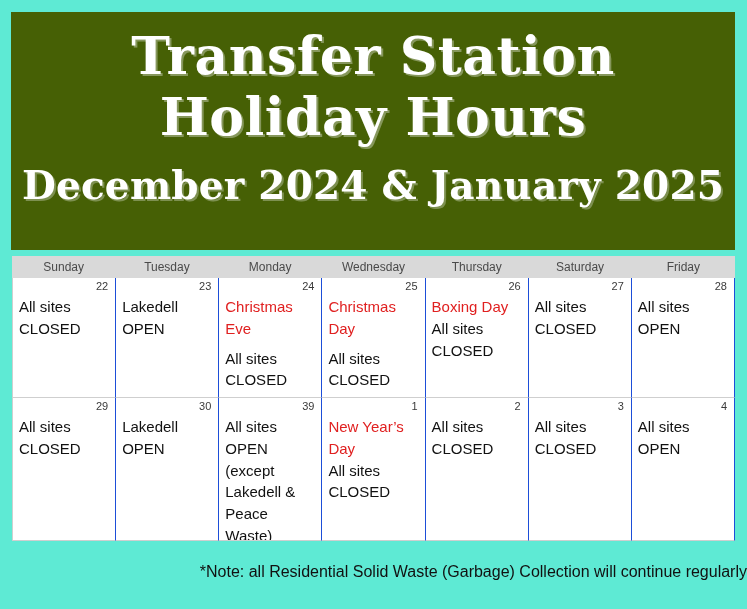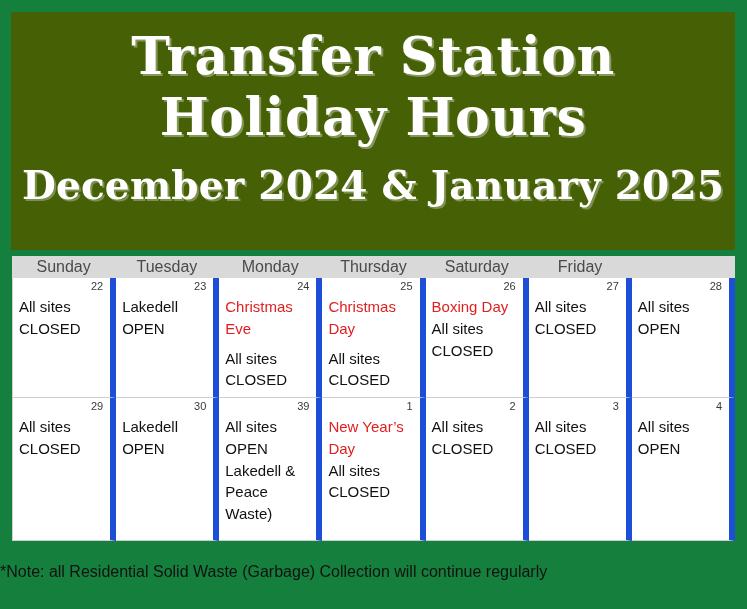--- a/index.html
+++ b/index.html
@@ -12,21 +12,21 @@
     height: 609px;
     overflow: hidden;
     font-family: "Liberation Sans", sans-serif;
     -webkit-font-smoothing: antialiased;
   }
 
   .poster {
     position: relative;
     width: 747px;
     height: 609px;
-    background: #15803d;
+    background: #5eead4;
   }
 
   
   .banner {
     position: absolute;
     left: 11px;
     top: 12px;
     width: 724px;
     height: 238px;
     background: #466005;
@@ -73,37 +73,37 @@
   .dow-row {
     display: grid;
     grid-template-columns: repeat(7, 1fr);
     background: #d9d9d9;
     height: 22px;
   }
   .dow {
     display: flex;
     align-items: center;
     justify-content: center;
-    font-size: 16px;
+    font-size: 12px;
     color: #4a4a4a;
     font-family: "Liberation Sans", sans-serif;
     background: #d9d9d9;
   }
 
   .week {
     display: grid;
     grid-template-columns: repeat(7, 1fr);
     border-left: 1px solid #cfcfcf;
   }
   .week-1 { height: 120px; }
   .week-2 { height: 143px; }
 
   .cell {
     position: relative;
-    border-right: 6px solid #1d4ed8;
+    border-right: 1px solid #1d4ed8;
     border-bottom: 1px solid #cfcfcf;
     box-sizing: border-box;
     background: #ffffff;
     padding: 2px 6px 6px 6px;
     overflow: hidden;
   }
   .daynum {
     position: absolute;
     top: 2px;
     right: 7px;
@@ -129,21 +129,21 @@
     color: #111111;
   }
   .gap { display: block; height: 8px; }
 
   
   .footnote {
     position: absolute;
     left: 0;
     top: 563px;
     width: 747px;
-    text-align: left;
+    text-align: right;
     font-size: 16px;
     color: #111111;
     font-family: "Liberation Sans", sans-serif;
     white-space: nowrap;
   }
 </style>
 </head>
 <body>
 
 <div class="poster">
@@ -155,20 +155,21 @@
     </div>
     <div class="banner-subtitle">December 2024 &amp; January 2025</div>
   </div>
 
   <div class="calendar">
 
     <div class="dow-row">
       <div class="dow">Sunday</div>
       <div class="dow">Tuesday</div>
       <div class="dow">Monday</div>
+      <div class="dow">Wednesday</div>
       <div class="dow">Thursday</div>
       <div class="dow">Saturday</div>
       <div class="dow">Friday</div>
     </div>
 
     <div class="week week-1">
 
       <div class="cell">
         <span class="daynum">22</span>
         <div class="cell-body">
@@ -250,20 +251,21 @@
           <span class="status">Lakedell</span>
           <span class="status">OPEN</span>
         </div>
       </div>
 
       <div class="cell">
         <span class="daynum">39</span>
         <div class="cell-body">
           <span class="status">All sites</span>
           <span class="status">OPEN</span>
+          <span class="status">(except</span>
           <span class="status">Lakedell &amp;</span>
           <span class="status">Peace Waste)</span>
         </div>
       </div>
 
       <div class="cell">
         <span class="daynum">1</span>
         <div class="cell-body">
           <span class="holiday">New Year’s</span>
           <span class="holiday">Day</span>

